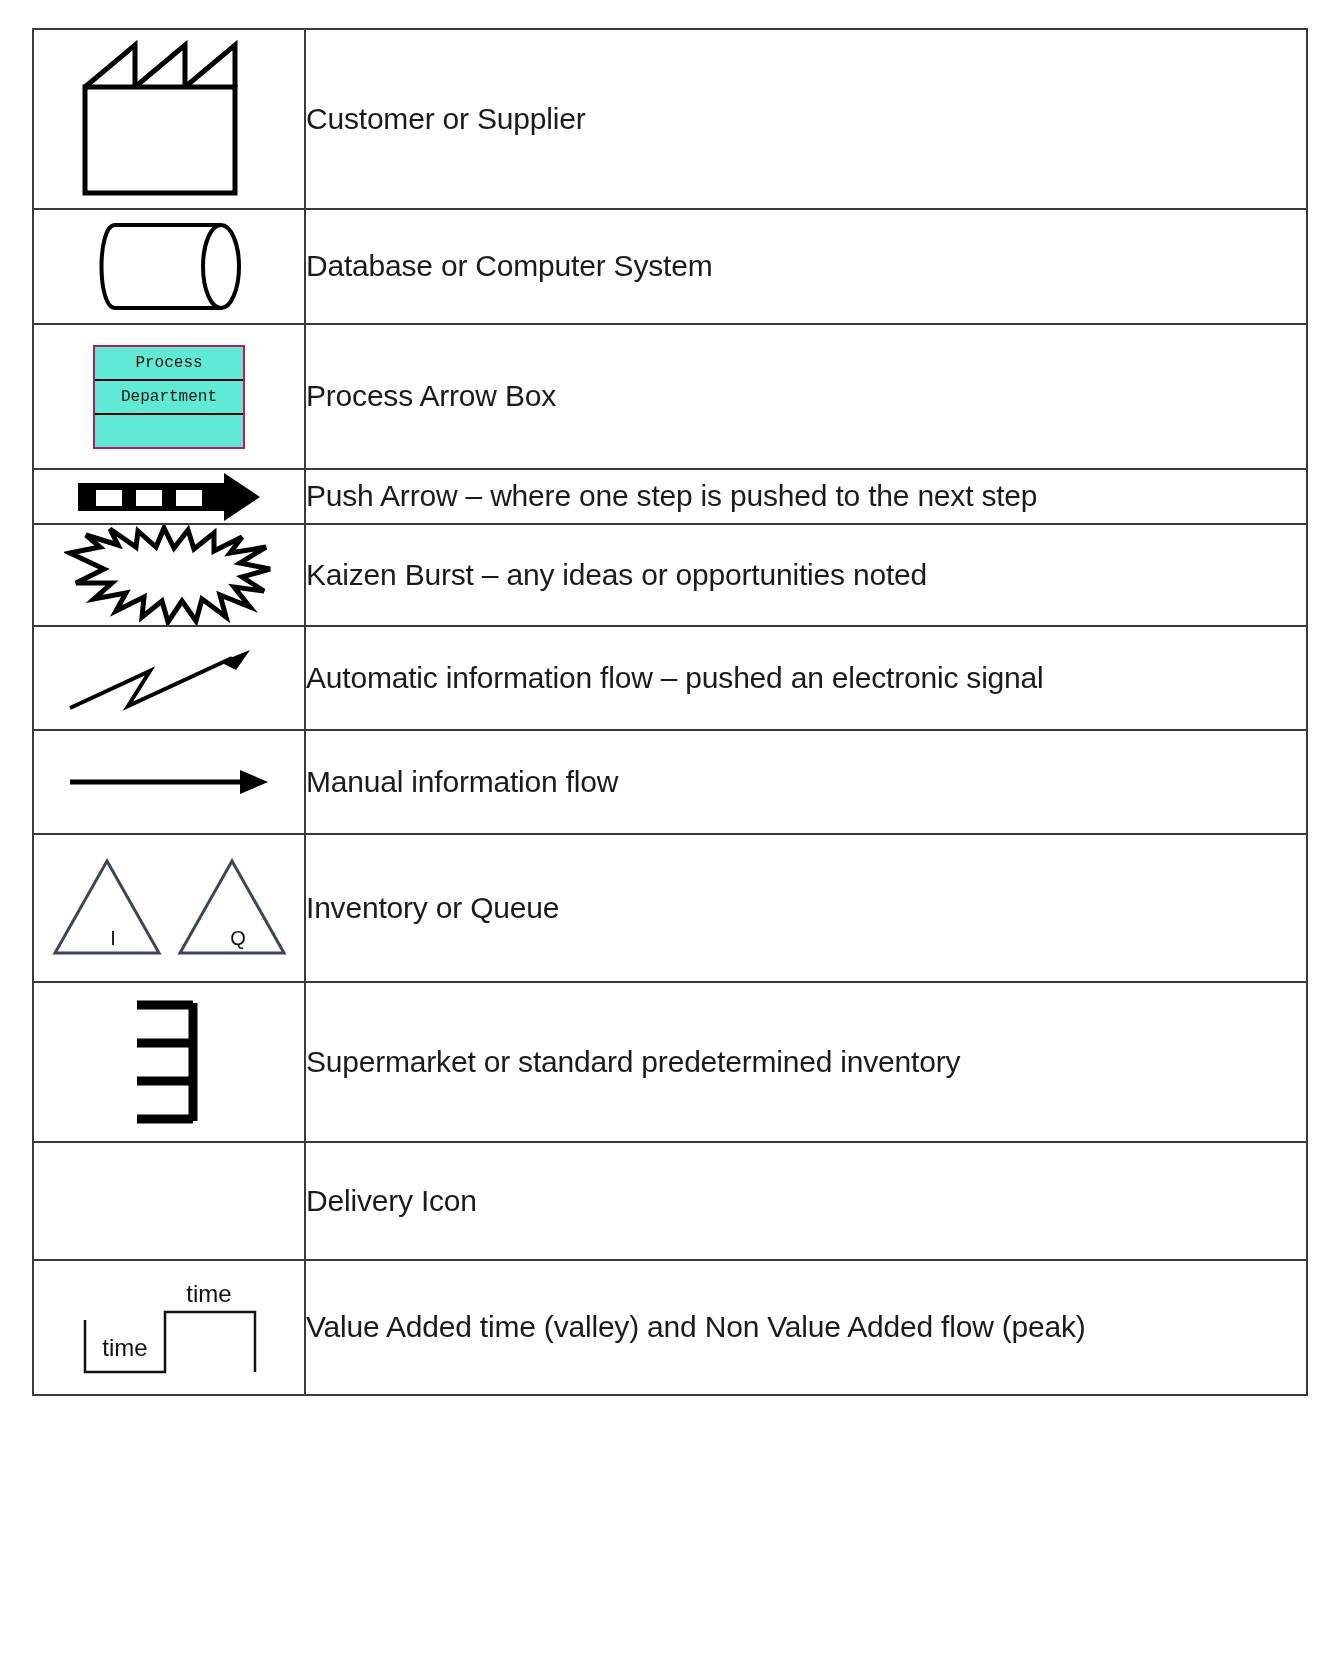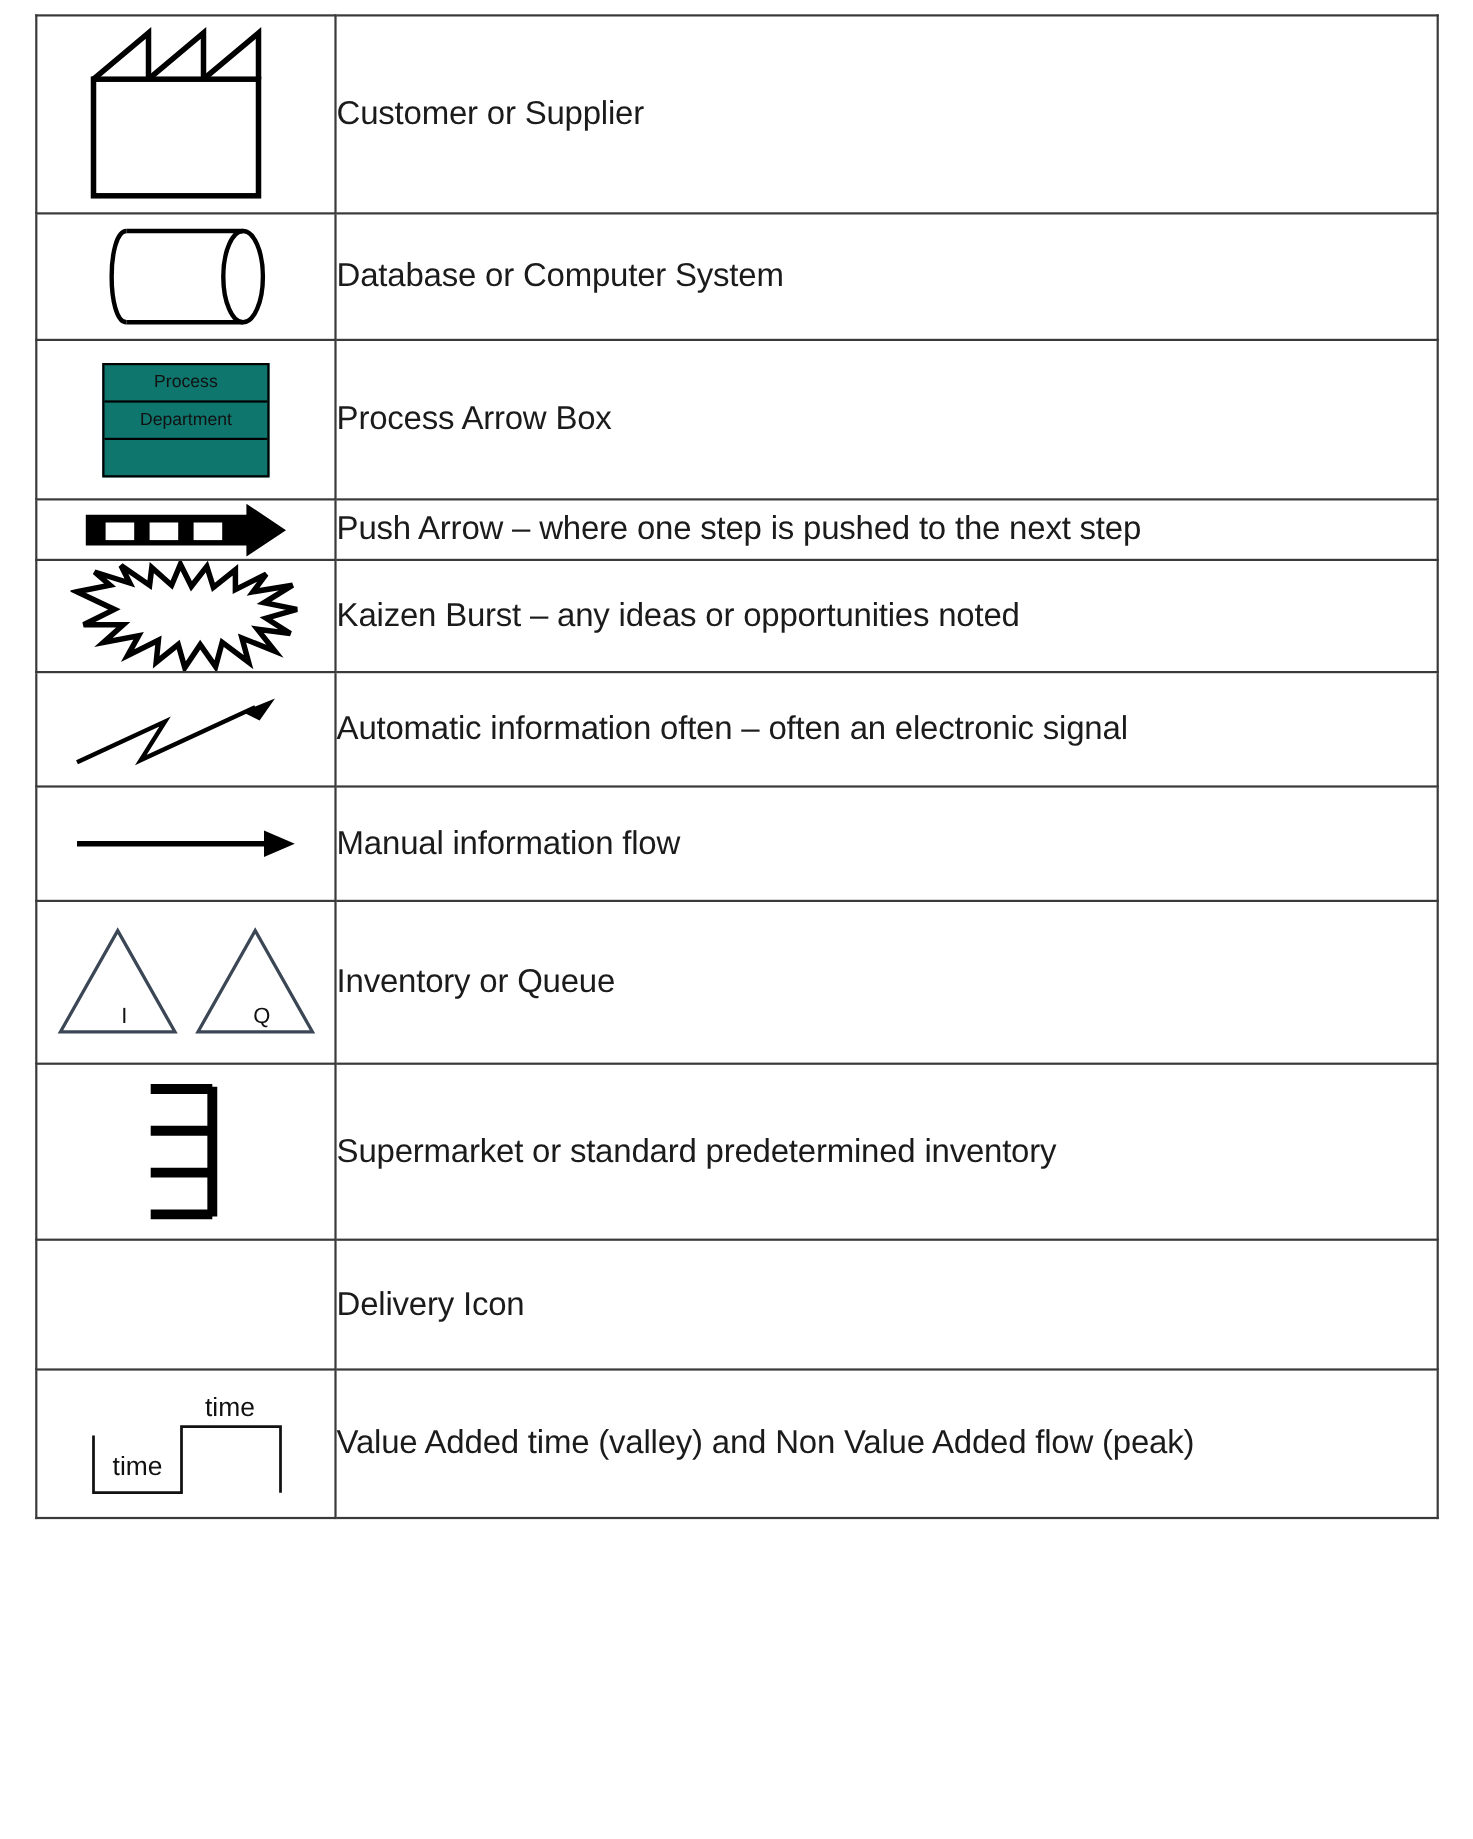--- a/index.html
+++ b/index.html
@@ -11,21 +11,21 @@
     width: 1339px;
     height: 1672px;
     font-family: "Liberation Sans", sans-serif;
     color: #000000;
     overflow: hidden;
   }
 
   .legend-table {
     position: absolute;
     left: 32px;
-    top: 13px;
+    top: 28px;
     width: 1276px;
     border-collapse: collapse;
     table-layout: fixed;
     border-radius: 29px;
   }
   .legend-table td {
     border: 2px solid #3a3a3a;
     padding: 0;
     vertical-align: middle;
   }
@@ -53,23 +53,24 @@
   .factory { width: 180px; height: 160px; }
 
   
   .r-database { height: 115px; }
   .cylinder { width: 165px; height: 95px; }
 
   
   .r-process { height: 145px; }
   .pbox {
     width: 148px;
-    border: 2px solid #000000;
+    border: 2px solid #be185d;
     margin: 0 auto;
-    background: #0f766e;
+    background: #5eead4;
+    font-family: Liberation Mono, monospace;
   }
   .pbox-row {
     height: 32px;
     line-height: 32px;
     font-size: 16px;
     text-align: center;
     color: #111;
     border-bottom: 2px solid #000;
     overflow: hidden;
     white-space: nowrap;
@@ -212,21 +213,21 @@
       <td class="icon-cell">
         <div class="icon-wrap autoflow">
           <svg viewBox="0 0 210 80" width="210" height="80">
             <g stroke="#000" stroke-width="4" fill="none">
               <path d="M6 70 L86 33 L64 68 L168 20"></path>
             </g>
             <path d="M186 12 L156 24 L172 32 Z" fill="#000"></path>
           </svg>
         </div>
       </td>
-      <td class="desc-cell">Automatic information often – often an electronic signal</td>
+      <td class="desc-cell">Automatic information flow – pushed an electronic signal</td>
     </tr>
 
     <tr class="r-manual">
       <td class="icon-cell">
         <div class="icon-wrap manualflow">
           <svg viewBox="0 0 210 40" width="210" height="40">
             <path d="M6 20 H186" stroke="#000" stroke-width="5" fill="none"></path>
             <path d="M204 20 L176 8 L176 32 Z" fill="#000"></path>
           </svg>
         </div>

